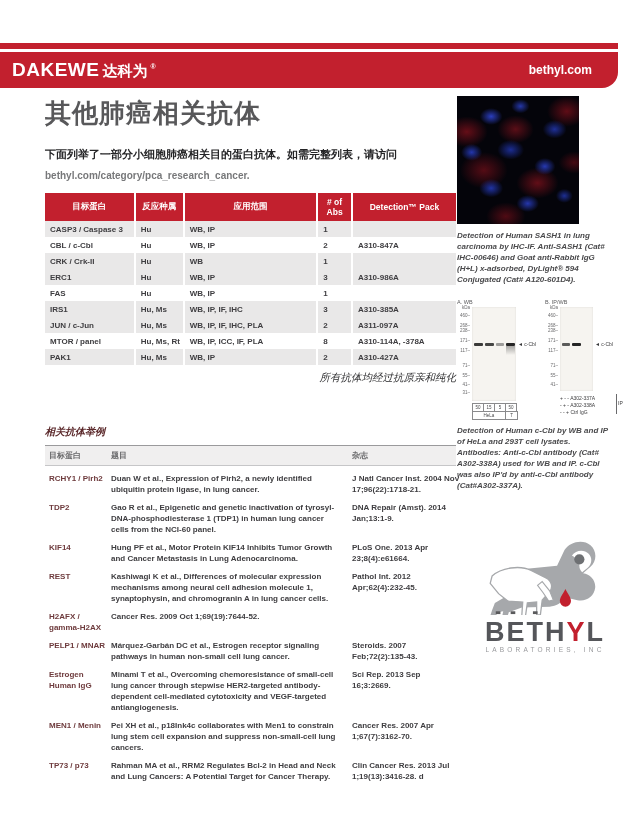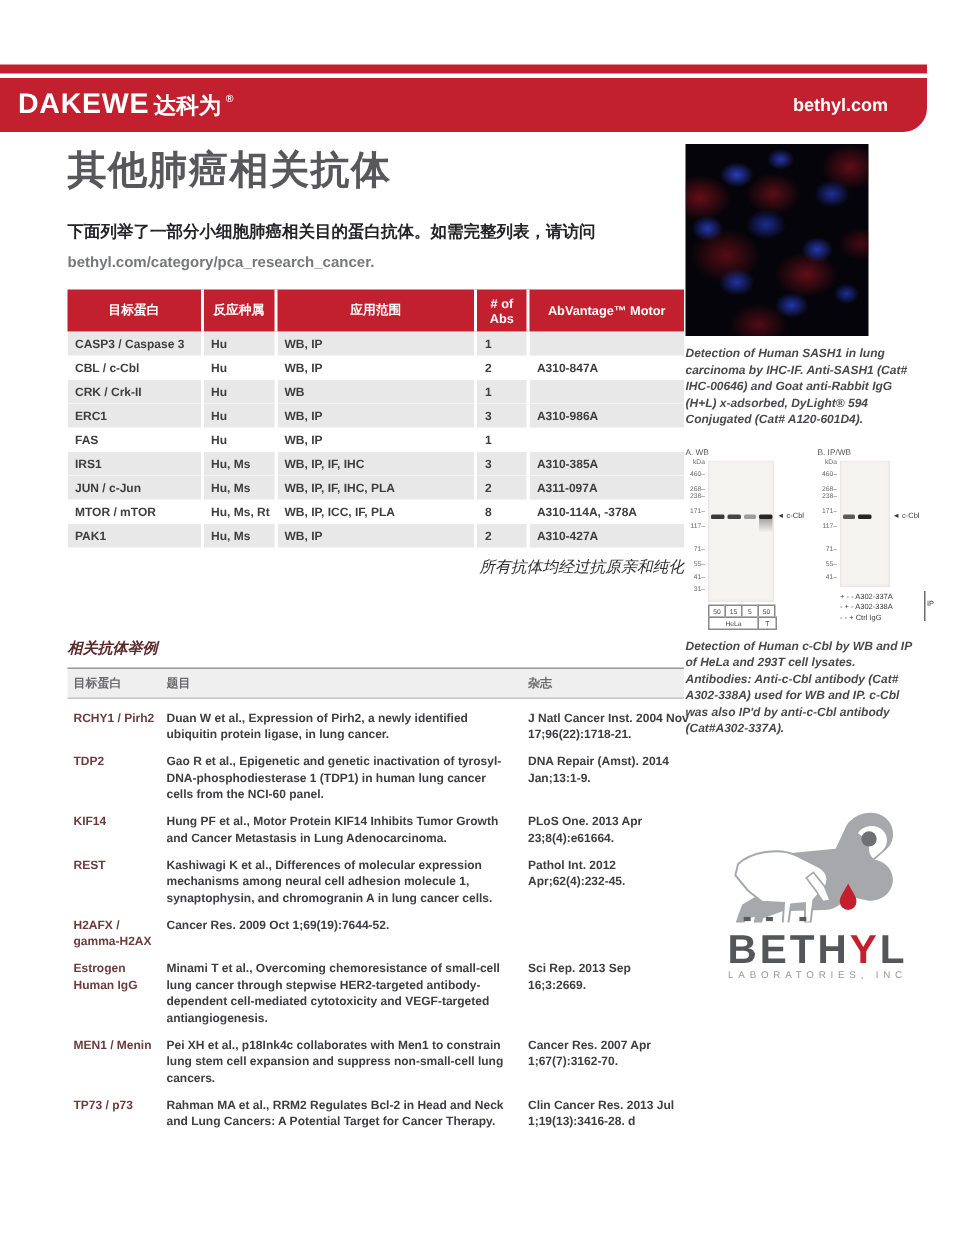--- a/index.html
+++ b/index.html
@@ -132,21 +132,21 @@
           <col class="c3">
           <col class="c4">
           <col class="c5">
         </colgroup>
       <thead>
           <tr>
             <th>目标蛋白</th>
             <th>反应种属</th>
             <th>应用范围</th>
             <th># of Abs</th>
-            <th>AbVantage™ Motor</th>
+            <th>Detection™ Pack</th>
           </tr>
         </thead>
       <tbody>
           <tr class="odd">
             <td>CASP3 / Caspase 3</td>
             <td>Hu</td>
             <td>WB, IP</td>
             <td>1</td>
             <td></td>
           </tr>
@@ -186,21 +186,21 @@
             <td>A310-385A</td>
           </tr>
           <tr class="odd">
             <td>JUN / c-Jun</td>
             <td>Hu, Ms</td>
             <td>WB, IP, IF, IHC, PLA</td>
             <td>2</td>
             <td>A311-097A</td>
           </tr>
           <tr>
-            <td>MTOR / mTOR</td>
+            <td>MTOR / panel</td>
             <td>Hu, Ms, Rt</td>
             <td>WB, IP, ICC, IF, PLA</td>
             <td>8</td>
             <td>A310-114A, -378A</td>
           </tr>
           <tr class="odd">
             <td>PAK1</td>
             <td>Hu, Ms</td>
             <td>WB, IP</td>
             <td>2</td>
@@ -234,20 +234,25 @@
           <div class="ref-journal">PLoS One. 2013 Apr 23;8(4):e61664.</div>
         </div>
         <div class="ref-row">
           <div class="ref-target">REST</div>
           <div class="ref-title">Kashiwagi K et al., Differences of molecular expression mechanisms among neural cell adhesion molecule 1, synaptophysin, and chromogranin A in lung cancer cells.</div>
           <div class="ref-journal">Pathol Int. 2012 Apr;62(4):232-45.</div>
         </div>
         <div class="ref-row">
           <div class="ref-target">H2AFX / gamma-H2AX</div>
           <div class="ref-journal">Cancer Res. 2009 Oct 1;69(19):7644-52.</div>
+        </div>
+        <div class="ref-row">
+          <div class="ref-target">PELP1 / MNAR</div>
+          <div class="ref-title">Márquez-Garbán DC et al., Estrogen receptor signaling pathways in human non-small cell lung cancer.</div>
+          <div class="ref-journal">Steroids. 2007 Feb;72(2):135-43.</div>
         </div>
         <div class="ref-row">
           <div class="ref-target">Estrogen Human IgG</div>
           <div class="ref-title">Minami T et al., Overcoming chemoresistance of small-cell lung cancer through stepwise HER2-targeted antibody-dependent cell-mediated cytotoxicity and VEGF-targeted antiangiogenesis.</div>
           <div class="ref-journal">Sci Rep. 2013 Sep 16;3:2669.</div>
         </div>
         <div class="ref-row">
           <div class="ref-target">MEN1 / Menin</div>
           <div class="ref-title">Pei XH et al., p18Ink4c collaborates with Men1 to constrain lung stem cell expansion and suppress non-small-cell lung cancers.</div>
           <div class="ref-journal">Cancer Res. 2007 Apr 1;67(7):3162-70.</div>

